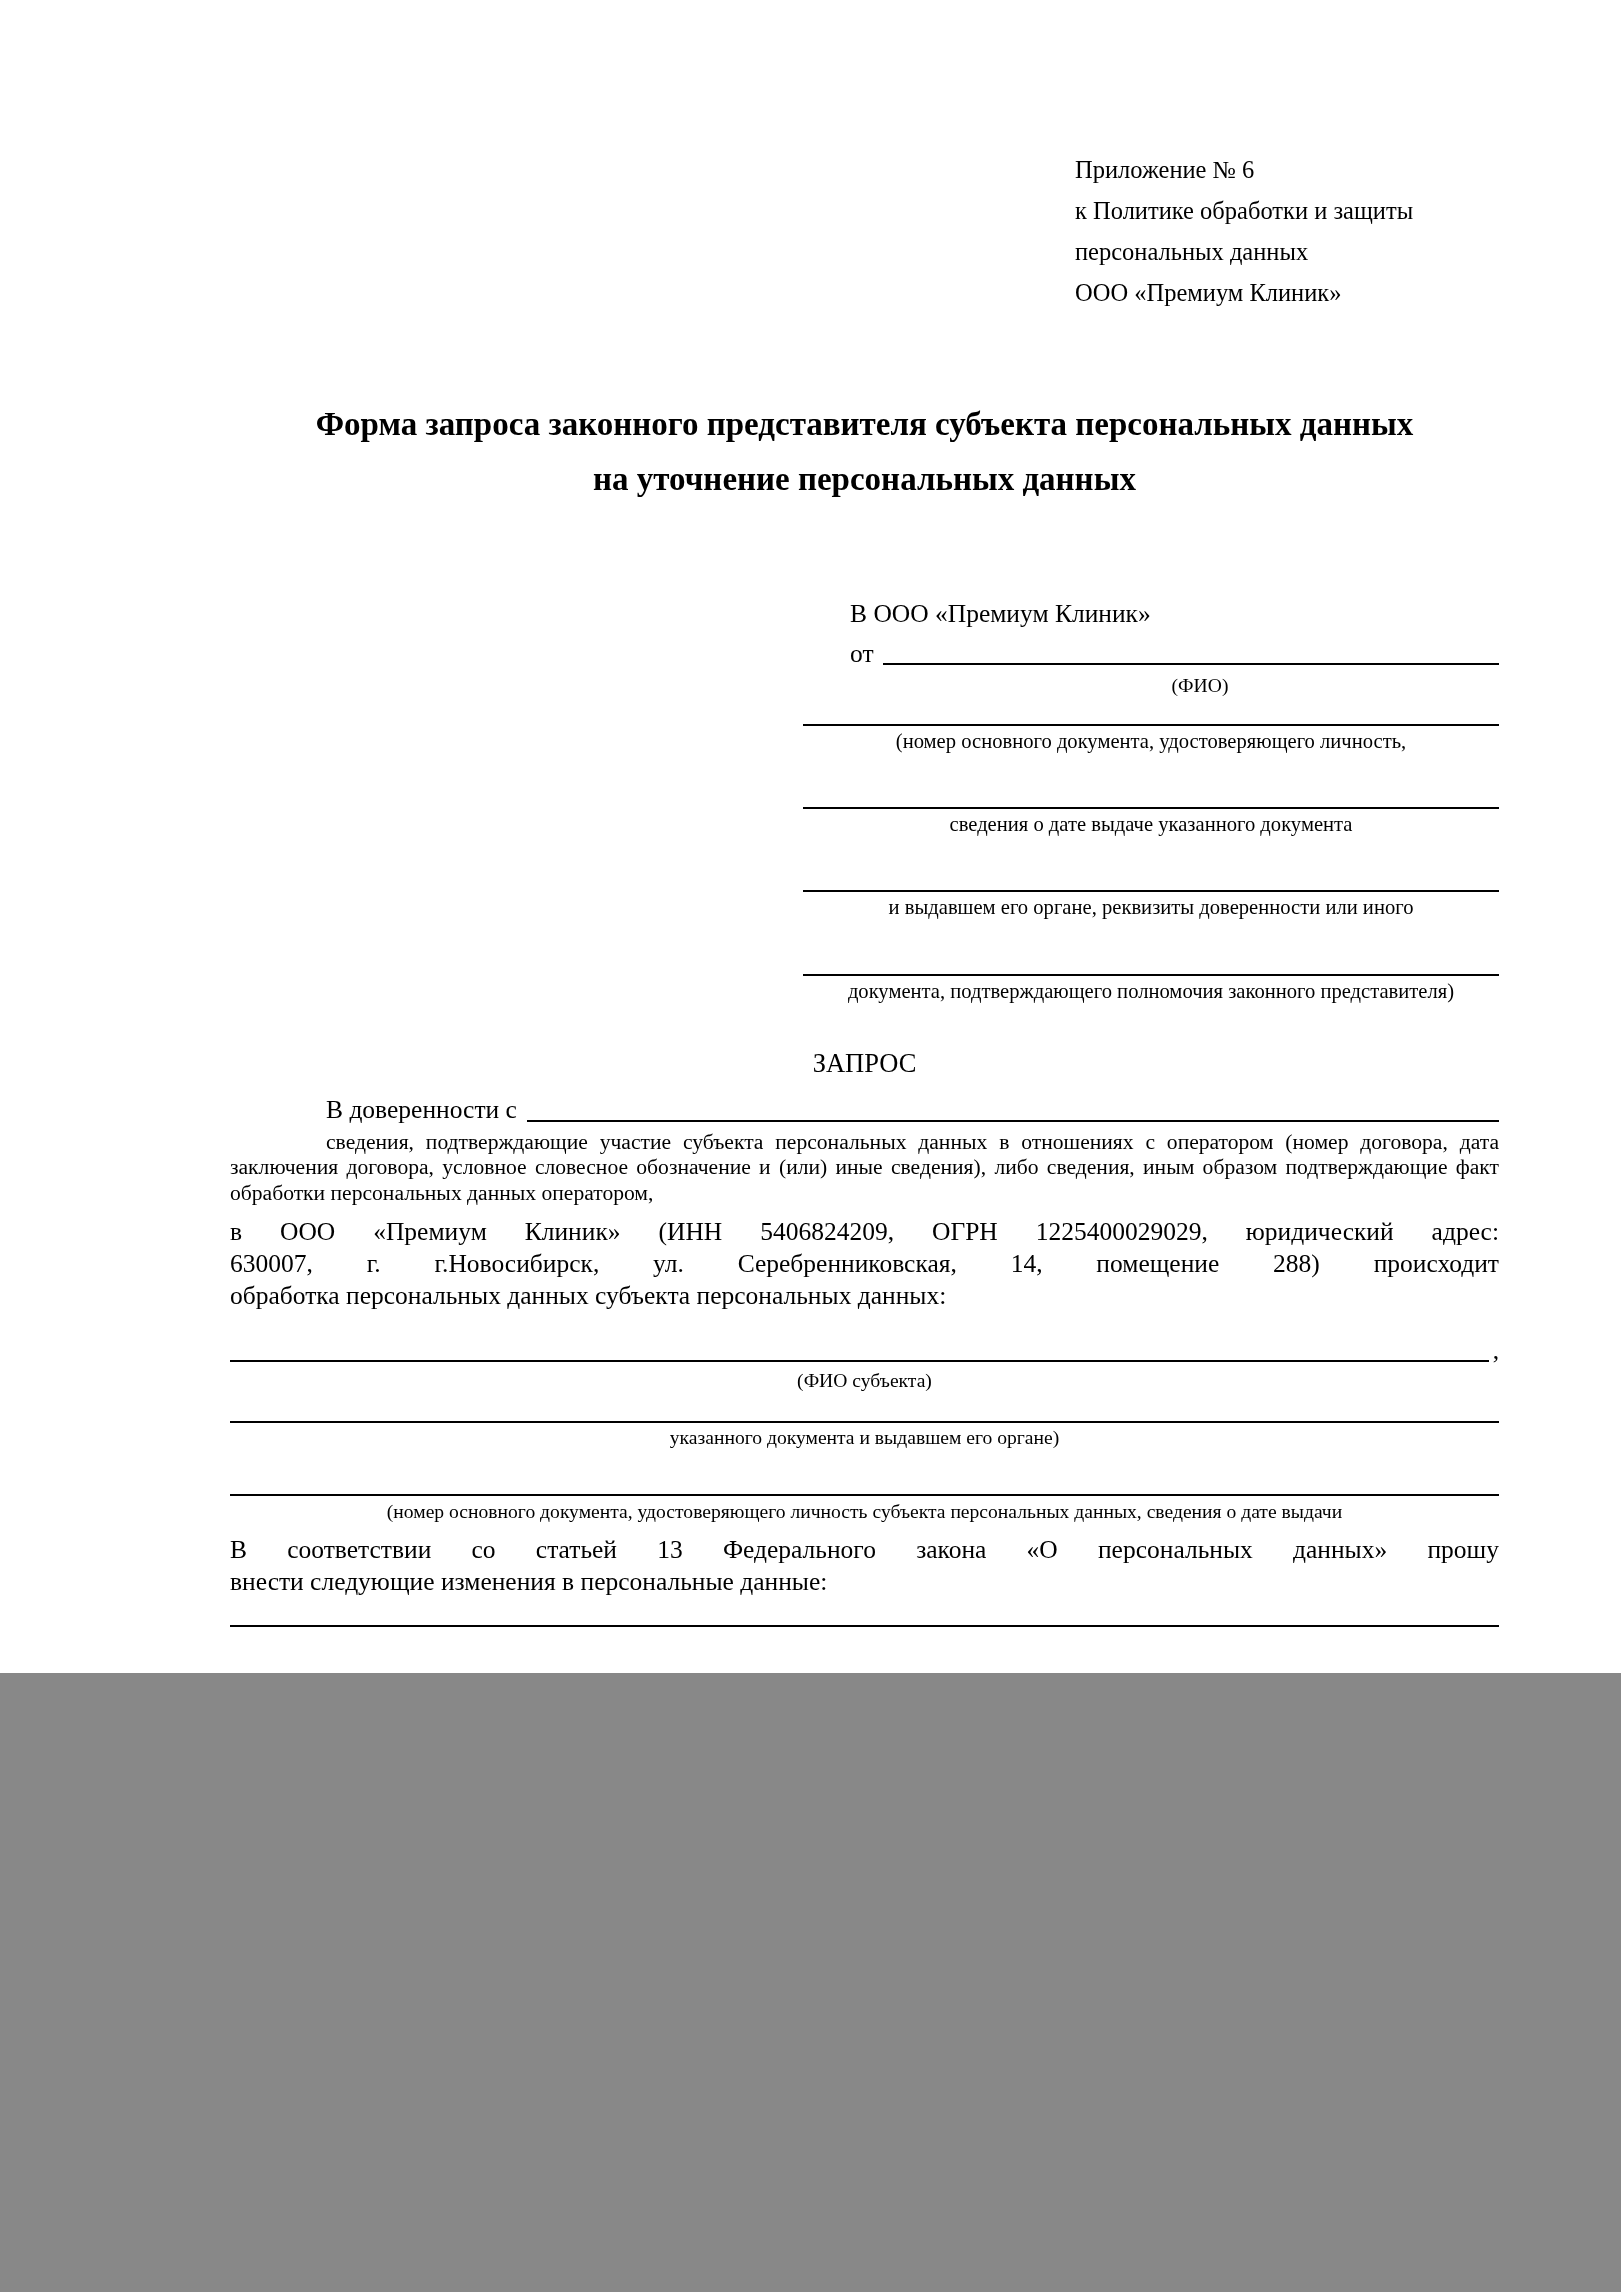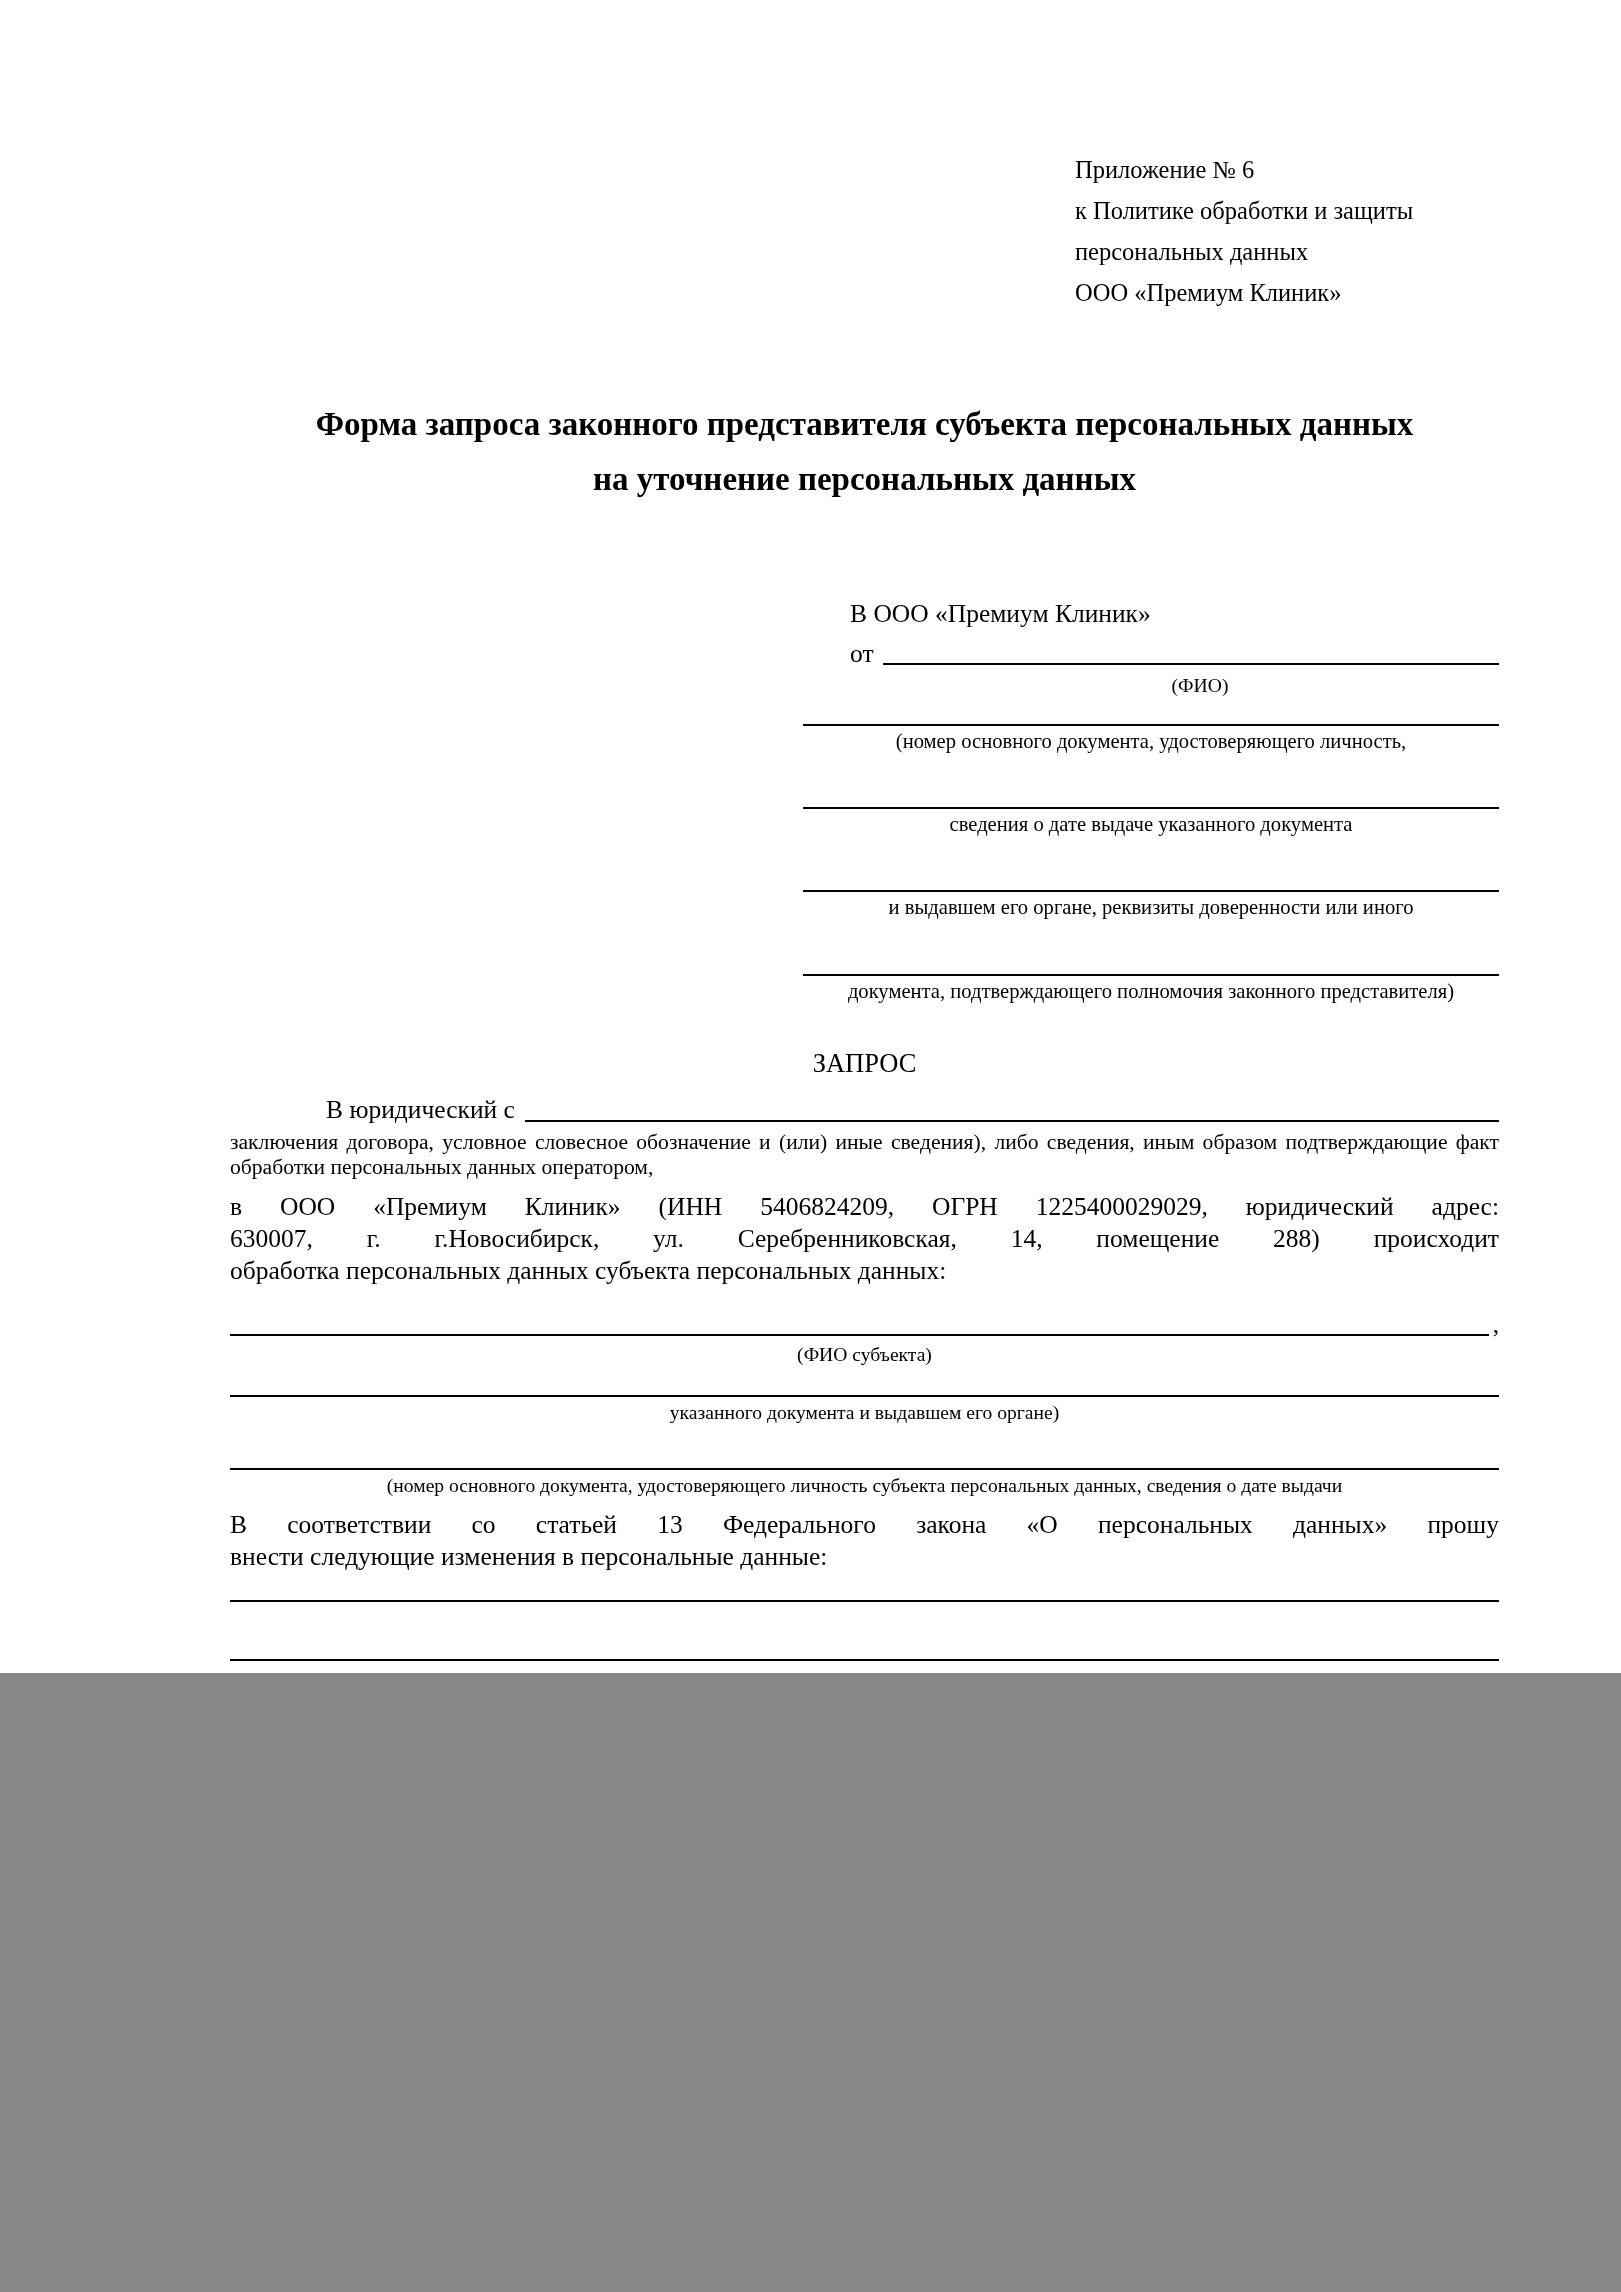--- a/index.html
+++ b/index.html
@@ -113,25 +113,26 @@
         <div class="cap">и выдавшем его органе, реквизиты доверенности или иного</div>
       </div>
       <div class="bgroup bg-n">
         <div class="cap">документа, подтверждающего полномочия законного представителя)</div>
       </div>
     </div>
 
     <div class="zapros">ЗАПРОС</div>
 
     <div class="sootv-row">
-      <span class="lbl">В юридический с</span>
+      <span class="lbl">В доверенности с</span>
       <span class="fill-line"></span>
     </div>
 
     <div class="fineprint">
+      <div class="fp-line fp-first">сведения, подтверждающие участие субъекта персональных данных в отношениях с оператором (номер договора, дата</div>
       <div class="fp-line">заключения договора, условное словесное обозначение и (или) иные сведения), либо сведения, иным образом подтверждающие факт</div>
       <div class="fp-line fp-last">обработки персональных данных оператором,</div>
     </div>
 
     <div class="bodypara op-para">
       <div class="jline">в ООО «Премиум Клиник» (ИНН 5406824209, ОГРН 1225400029029, юридический адрес:</div>
       <div class="jline">630007, г. г.Новосибирск, ул. Серебренниковская, 14, помещение 288) происходит</div>
       <div class="lline">обработка персональных данных субъекта персональных данных:</div>
     </div>
 

